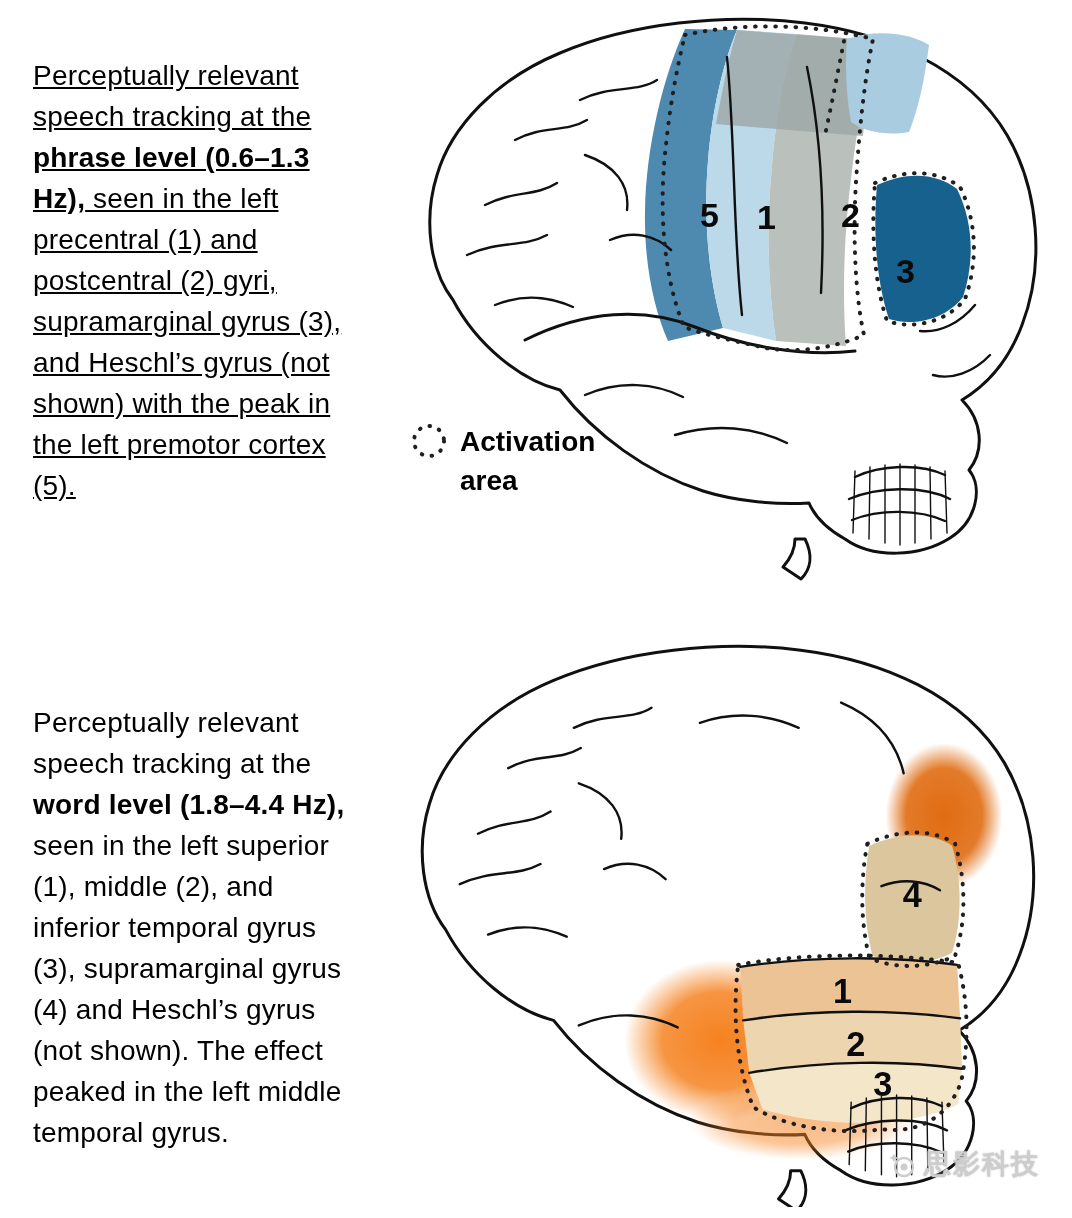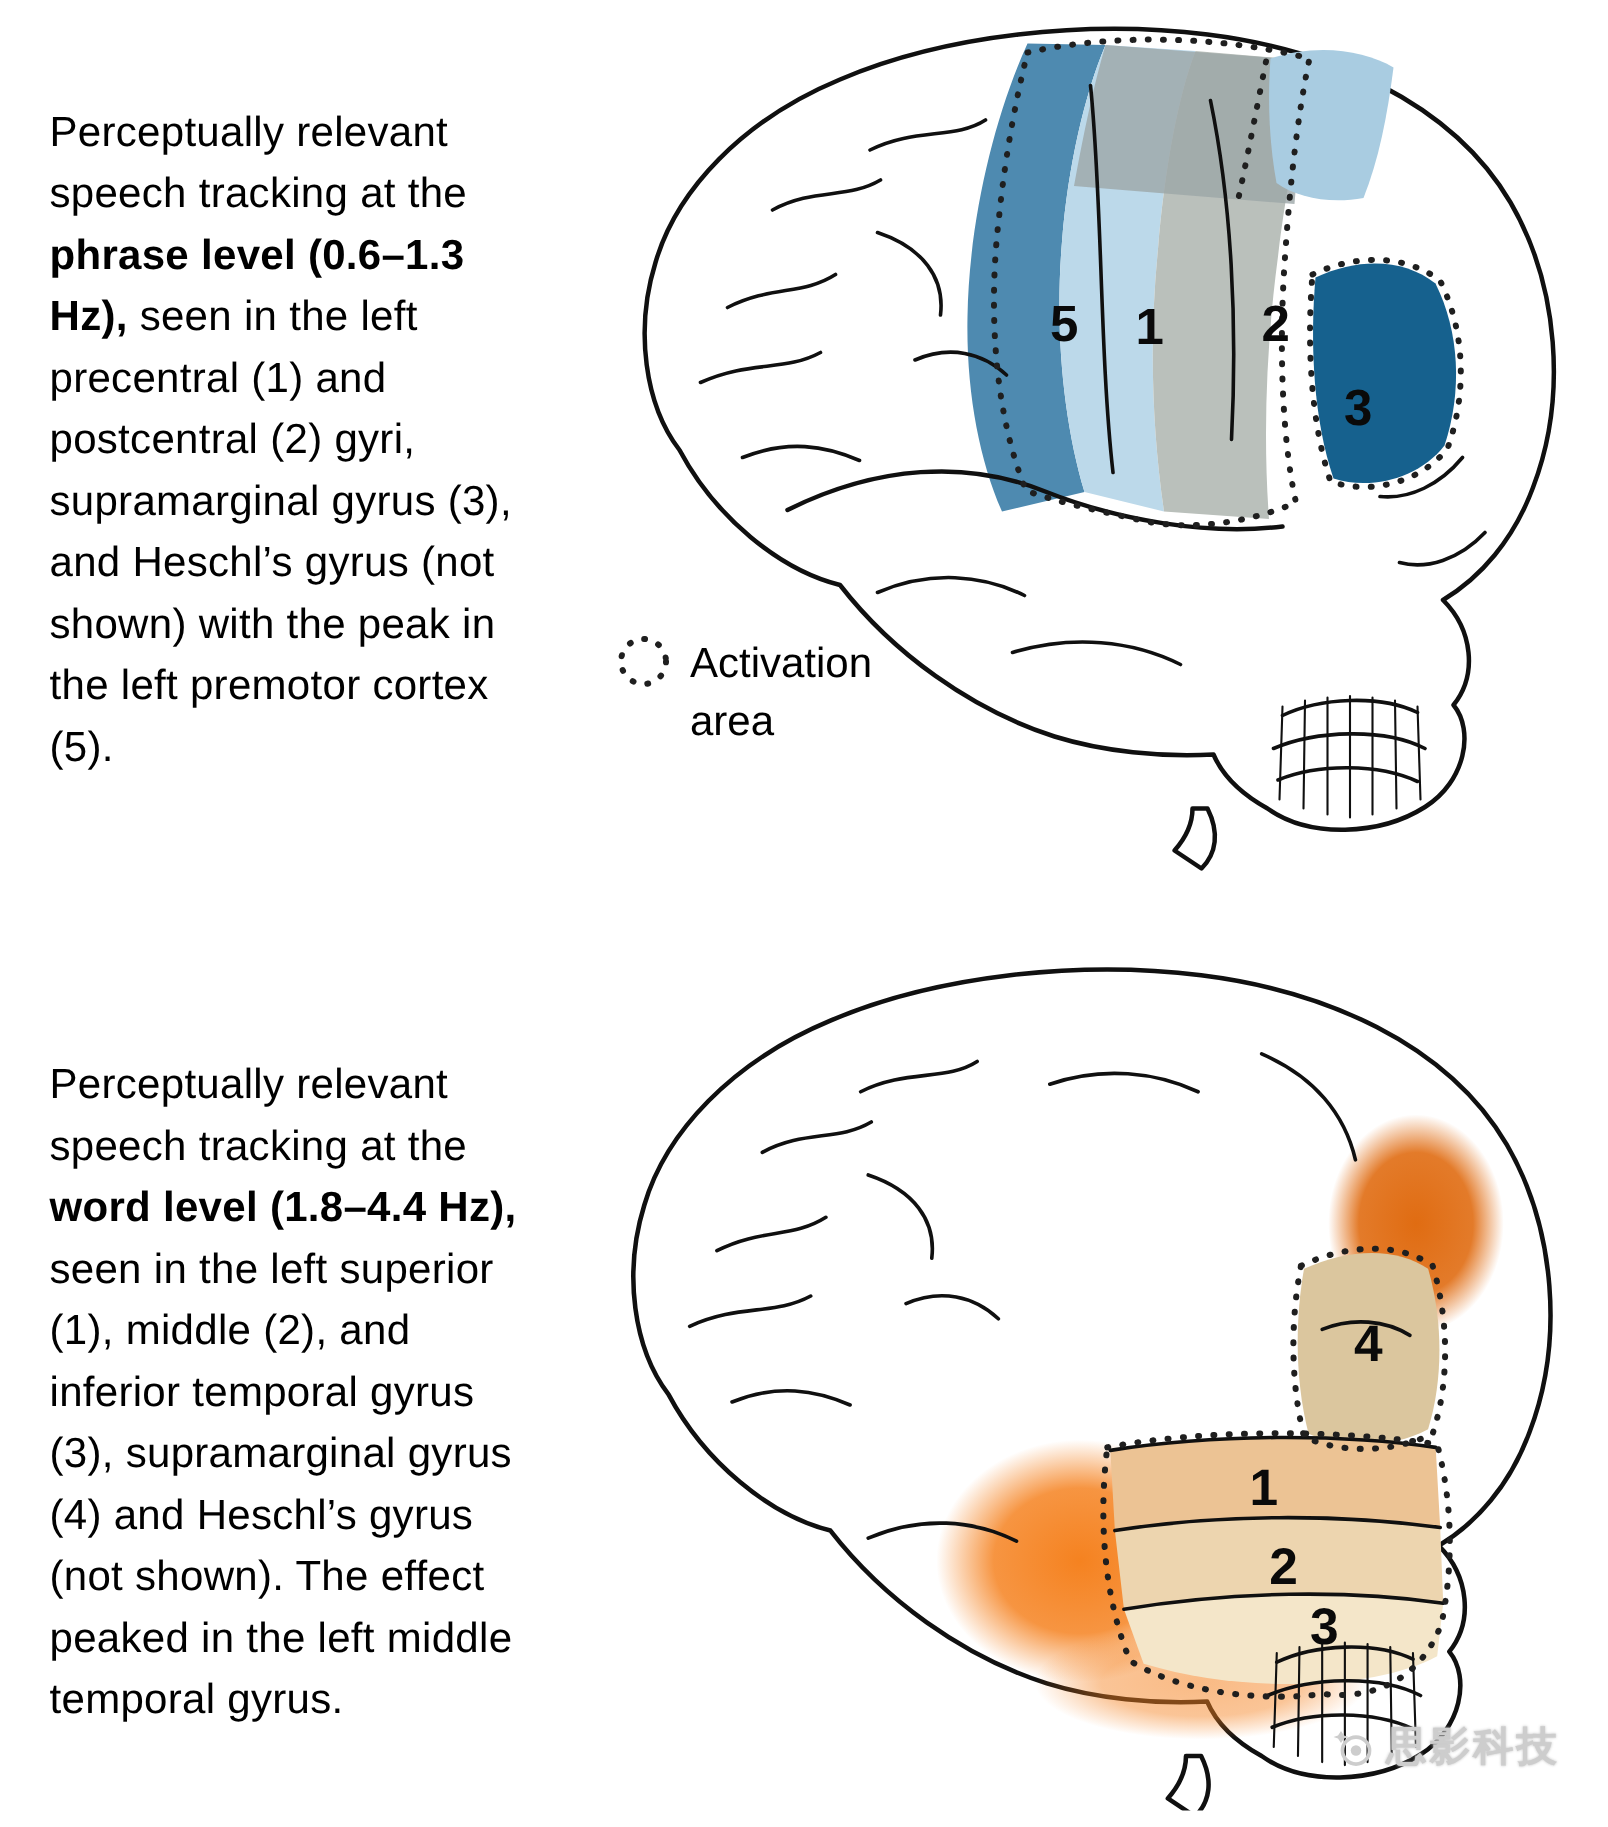--- a/index.html
+++ b/index.html
@@ -44,21 +44,21 @@
     color: #cdcdcd;
     font-size: 27px;
     font-weight: bold;
     letter-spacing: 2px;
     text-shadow: 0 0 2px #bdbdbd;
   }
 </style>
 </head>
 <body>
 
-<div class="caption" style="left:33px; top:67px; width:320px;">
+<div class="caption" style="left:33px; top:55px; width:320px;text-decoration:underline;">
   <span>Perceptually relevant speech tracking at the </span><strong>phrase level (0.6–1.3 Hz),</strong><span> seen in the left precentral (1) and postcentral (2) gyri, supramarginal gyrus (3), and Heschl’s gyrus (not shown) with the peak in the left premotor cortex (5).</span>
 </div>
 
 <svg class="brain-svg" style="left:375px; top:5px;" width="690" height="580" viewBox="0 0 690 580">
 
   <path class="outline" d="M 78 295 C 55 265 48 215 62 170 C 76 122 120 75 185 48 C 255 18 350 8 430 18 C 510 28 592 62 632 130 C 664 185 670 260 647 320 C 634 355 612 380 587 395 C 607 415 610 445 594 465 C 608 482 602 516 575 533 C 545 552 498 554 470 534 C 452 524 440 512 434 498 C 400 500 360 496 328 486 C 272 468 220 430 185 385 C 145 375 102 340 78 295 Z"></path>
   <path class="outline" d="M 430 534 C 438 550 436 564 426 574 L 408 562 C 416 553 420 544 420 534 Z"></path>
 
   <path d="M 310 24 C 288 72 271 142 270 206 C 269 256 278 302 293 336 L 348 323 C 334 276 328 216 333 156 C 337 106 348 58 362 25 Z" fill="#4E8AB0"></path>
   <path d="M 362 25 C 348 58 337 106 333 156 C 328 216 334 276 348 323 L 401 336 C 393 281 391 221 397 161 C 401 111 410 60 422 29 Z" fill="#BCD9EA"></path>
@@ -76,21 +76,21 @@
   <path class="dashed" d="M 310 30 C 368 17 440 19 498 34 C 490 72 485 118 482 162 C 477 226 480 290 489 330 C 457 344 417 349 386 342 C 360 336 330 330 309 322 C 287 268 284 198 291 140 C 295 100 302 62 310 30 Z"></path>
   <path class="dashed" d="M 500 178 C 532 163 564 166 585 182 C 602 216 603 258 590 294 C 572 317 538 325 512 316 C 499 277 496 225 500 178 Z"></path>
   <path class="dashed" d="M 469 36 C 463 66 457 98 450 130"></path>
 
   <text class="numlabel" x="325" y="222">5</text>
   <text class="numlabel" x="382" y="224">1</text>
   <text class="numlabel" x="466" y="222">2</text>
   <text class="numlabel" x="521" y="278">3</text>
 </svg>
 
-<div class="legend" style="left:408px; top:420px;">
+<div class="legend" style="left:408px; top:420px;font-weight:bold;">
   <svg width="42" height="42" viewBox="0 0 42 42">
     <circle cx="21" cy="21" r="15" class="dashed" fill="#E7DDC7"></circle>
   </svg>
   <div class="legend-text">Activation area</div>
 </div>
 
 <div class="caption" style="left:33px; top:702px; width:330px;">
   <span>Perceptually relevant speech tracking at the </span><strong>word level (1.8–4.4 Hz),</strong><span> seen in the left superior (1), middle (2), and inferior temporal gyrus (3), supramarginal gyrus (4) and Heschl’s gyrus (not shown). The effect peaked in the left middle temporal gyrus.</span>
 </div>
 

